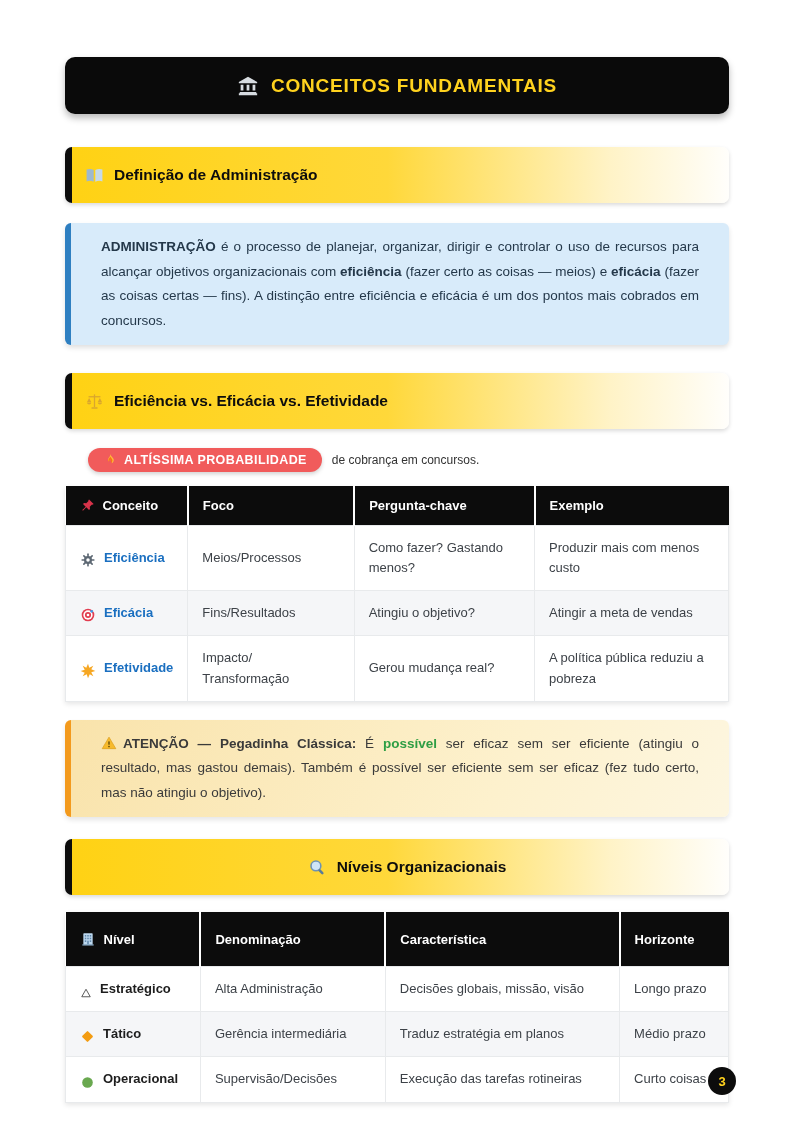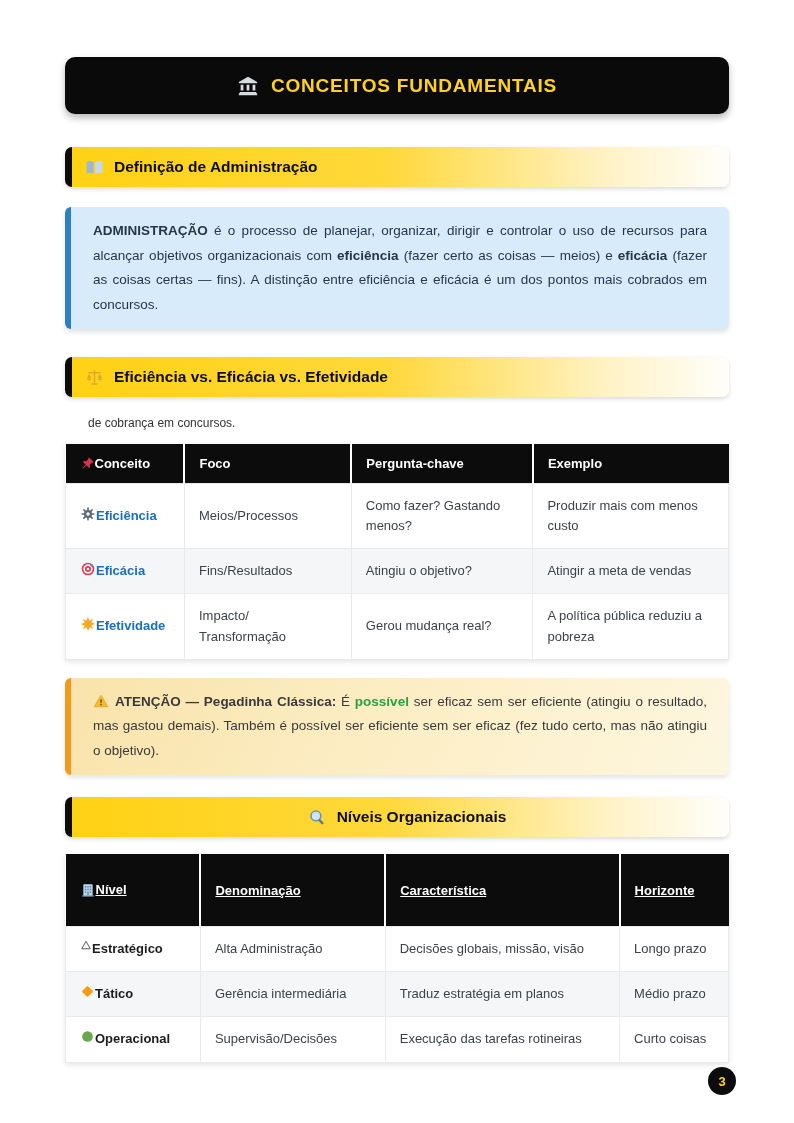--- a/index.html
+++ b/index.html
@@ -19,34 +19,34 @@
     background: #0a0a0a;
     border-radius: 10px;
     display: flex; align-items: center; justify-content: center; gap: 12px;
     box-shadow: 0 4px 7px rgba(0,0,0,.28);
     margin-bottom: 33px;
   }
   .banner h1 { color: #ffd21e; font-size: 19px; letter-spacing: .8px; font-weight: bold; }
 
   
   .section-header {
-    height: 40px;
+    height: 56px;
     border-left: 7px solid #0c0c0c;
     border-radius: 7px;
     background: linear-gradient(90deg, #ffd214 0%, #ffd83a 48%, #fff3c7 82%, #fffefb 100%);
     display: flex; align-items: center; gap: 10px;
     padding-left: 13px;
     box-shadow: 0 2px 4px rgba(0,0,0,.15);
   }
   .section-header h2 { font-size: 15.5px; color: #0d0d0d; font-weight: bold; }
 
   
   .callout {
     border-radius: 6px;
-    padding: 12px 22px;
+    padding: 12px 30px;
     font-size: 13.5px;
     line-height: 24.5px;
     text-align: justify;
   }
   .callout.blue {
     border-left: 6px solid #2e7fc1;
     background: #d8ebfa;
     color: #24384a;
     box-shadow: 0 3px 5px rgba(0,0,0,.12);
     margin: 20px 0 28px 0;
@@ -73,31 +73,31 @@
   .badge-suffix { font-size: 12px; color: #333; }
 
   
   table { width: 100%; border-collapse: collapse; font-size: 13px; box-shadow: 0 2px 5px rgba(0,0,0,.10); }
   th {
     background: #0c0c0c; color: #fff; text-align: left;
     padding: 12px 14px; font-size: 13px; font-weight: bold;
     border-right: 2px solid #fff;
   }
   th:last-child { border-right: none; margin-left: 8px; }
-  .levels-table th { padding: 28px 14px; text-decoration: underline; }
+  .levels-table th { padding: 19px 14px; }
   td {
     padding: 12px 14px;
     border: 1px solid #e8eaec;
     color: #3d4248;
     line-height: 1.55;
     vertical-align: middle;
     overflow-wrap: break-word;
   }
   tbody tr:nth-child(even) { background: #f5f6f8; }
-  .icon-label { display: flex; align-items: flex-start; }
+  .icon-label { display: flex; align-items: flex-end; gap: 8px; }
   .concept-name { color: #1a6fc0; font-weight: bold; }
   .level-name { color: #1d1d1d; font-weight: bold; }
 
   
   .page-badge {
     position: absolute; right: 58px; bottom: 28px;
     width: 28px; height: 28px; border-radius: 50%;
     background: #0c0c0c; color: #ffd21e;
     display: flex; align-items: center; justify-content: center;
     font-size: 13px; font-weight: bold;
@@ -138,20 +138,29 @@
           <rect x="11.2" y="3" width="1.6" height="16"></rect>
           <rect x="4.5" y="5.2" width="15" height="1.6"></rect>
           <path d="M5.2 7.6 2.4 13h5.6L5.2 7.6zM2.4 13.6a2.9 2.9 0 0 0 5.6 0H2.4zM18.8 7.6 16 13h5.6l-2.8-5.4zM16 13.6a2.9 2.9 0 0 0 5.6 0H16z"></path>
           <rect x="8" y="19.2" width="8" height="1.8" rx=".9"></rect>
         </svg>
     </span>
     <h2>Eficiência vs. Eficácia vs. Efetividade</h2>
   </div>
 
   <div class="badge-row">
+    <span class="badge">
+      <span>
+        <svg viewBox="0 0 24 24" width="14" height="14">
+            <path fill="#ffb83d" d="M12 1.5c.9 3-.7 4.7-2 6.6-1.5 2.1-1.7 4.6-.2 6.6.3-1.5 1.1-2.8 2.2-3.7 2.1 1.8 3.6 4 3.2 6.6 2.4-1.4 4-4.1 3-7.2-1-3-4.7-5.5-6.2-8.9z"></path>
+            <path fill="#f97316" d="M12.1 11.2c-1.1 1-1.9 2.2-2.2 3.6-.9-1.5-.8-3.4.3-5 .8-1.2 1.8-2.3 1.8-3.9 1.2 1.9 3.4 3.5 4 5.8.6 2.1-.4 4.2-2.1 5.4.3-2.2-.6-4.2-1.8-5.9z"></path>
+          </svg>
+      </span>
+      <span>ALTÍSSIMA PROBABILIDADE</span>
+    </span>
     <span class="badge-suffix">de cobrança em concursos.</span>
   </div>
 
   <table>
     <colgroup>
         <col style="width:119px">
         <col style="width:167px">
         <col style="width:182px">
         <col style="width:196px">
       </colgroup>

